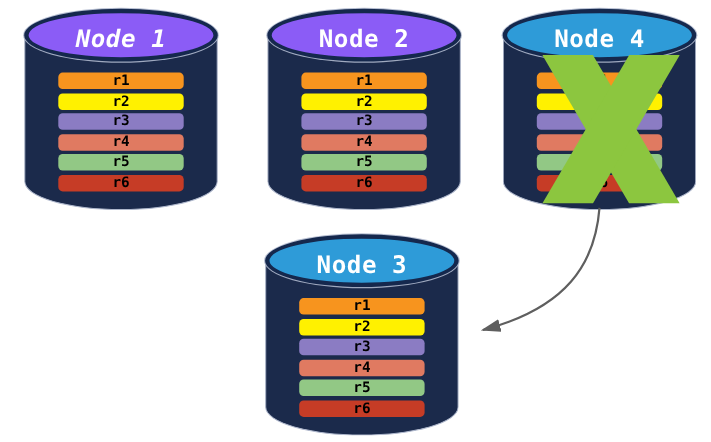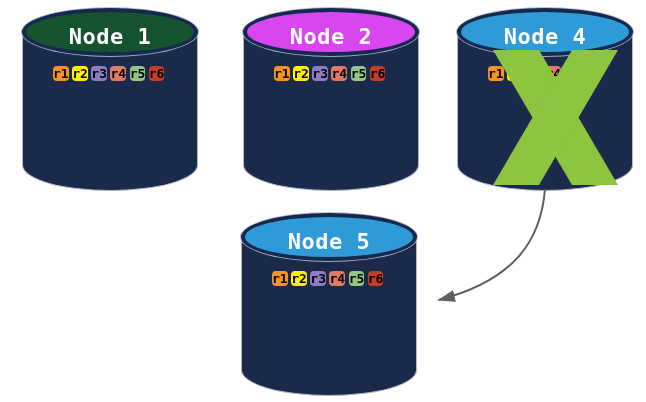--- a/index.html
+++ b/index.html
@@ -27,21 +27,21 @@
     display:flex;align-items:center;justify-content:center;
     padding-top:9px;
     z-index:2;
   }
   .node-title{
     font-size:22px;font-weight:bold;letter-spacing:0.5px;line-height:1;
     white-space:pre;
   }
   .rows{
     position:absolute;left:31px;right:31px;top:58px;
-    display:flex;flex-direction:row;gap:3.5px;
+    display:flex;flex-direction:column;gap:3.5px;
     z-index:3;
   }
   .row{
     height:15px;border-radius:4px;
     display:flex;align-items:center;justify-content:center;
   }
   .row span{
     font-size:13px;font-weight:bold;line-height:15px;
   }
   .x-overlay{
@@ -53,21 +53,21 @@
     z-index:4;
   }
 </style>
 </head>
 <body>
 
 <div class="stage">
 
   <div class="node" style="left:22px;top:8px;">
     <div class="cyl-body" style="background: rgb(27, 42, 75);"></div>
-    <div class="cyl-top" style="background: #14532d;">
+    <div class="cyl-top" style="background: #8b5cf6; font-style: italic;">
       <span class="node-title" style="color: rgb(255, 255, 255);">Node 1</span>
     </div>
     <div class="rows">
       <div class="row" style="background: rgb(247, 148, 30);">
           <span style="color: rgb(0, 0, 0);">r1</span>
         </div>
       <div class="row" style="background: rgb(255, 241, 0);">
           <span style="color: rgb(0, 0, 0);">r2</span>
         </div>
       <div class="row" style="background: rgb(139, 124, 195);">
@@ -80,21 +80,21 @@
           <span style="color: rgb(0, 0, 0);">r5</span>
         </div>
       <div class="row" style="background: rgb(198, 60, 38);">
           <span style="color: rgb(0, 0, 0);">r6</span>
         </div>
     </div>
   </div>
 
   <div class="node" style="left:243px;top:8px;">
     <div class="cyl-body" style="background: rgb(27, 42, 75);"></div>
-    <div class="cyl-top" style="background: #d946ef;">
+    <div class="cyl-top" style="background: #8b5cf6;">
       <span class="node-title" style="color: rgb(255, 255, 255);">Node 2</span>
     </div>
     <div class="rows">
       <div class="row" style="background: rgb(247, 148, 30);">
           <span style="color: rgb(0, 0, 0);">r1</span>
         </div>
       <div class="row" style="background: rgb(255, 241, 0);">
           <span style="color: rgb(0, 0, 0);">r2</span>
         </div>
       <div class="row" style="background: rgb(139, 124, 195);">
@@ -139,21 +139,21 @@
     </div>
     <svg class="x-overlay" viewBox="0 0 125 135" aria-hidden="true">
       <polygon points="0,0 46,0 125,135 79,135" fill="#8CC63F"></polygon>
       <polygon points="79,0 125,0 46,135 0,135" fill="#8CC63F"></polygon>
     </svg>
   </div>
 
   <div class="node" style="left:241px;top:213px;">
     <div class="cyl-body" style="background: rgb(27, 42, 75);"></div>
     <div class="cyl-top" style="background: rgb(46, 155, 216);">
-      <span class="node-title" style="color: rgb(255, 255, 255);">Node 5</span>
+      <span class="node-title" style="color: rgb(255, 255, 255);">Node 3</span>
     </div>
     <div class="rows">
       <div class="row" style="background: rgb(247, 148, 30);">
           <span style="color: rgb(0, 0, 0);">r1</span>
         </div>
       <div class="row" style="background: rgb(255, 241, 0);">
           <span style="color: rgb(0, 0, 0);">r2</span>
         </div>
       <div class="row" style="background: rgb(139, 124, 195);">
           <span style="color: rgb(0, 0, 0);">r3</span>

